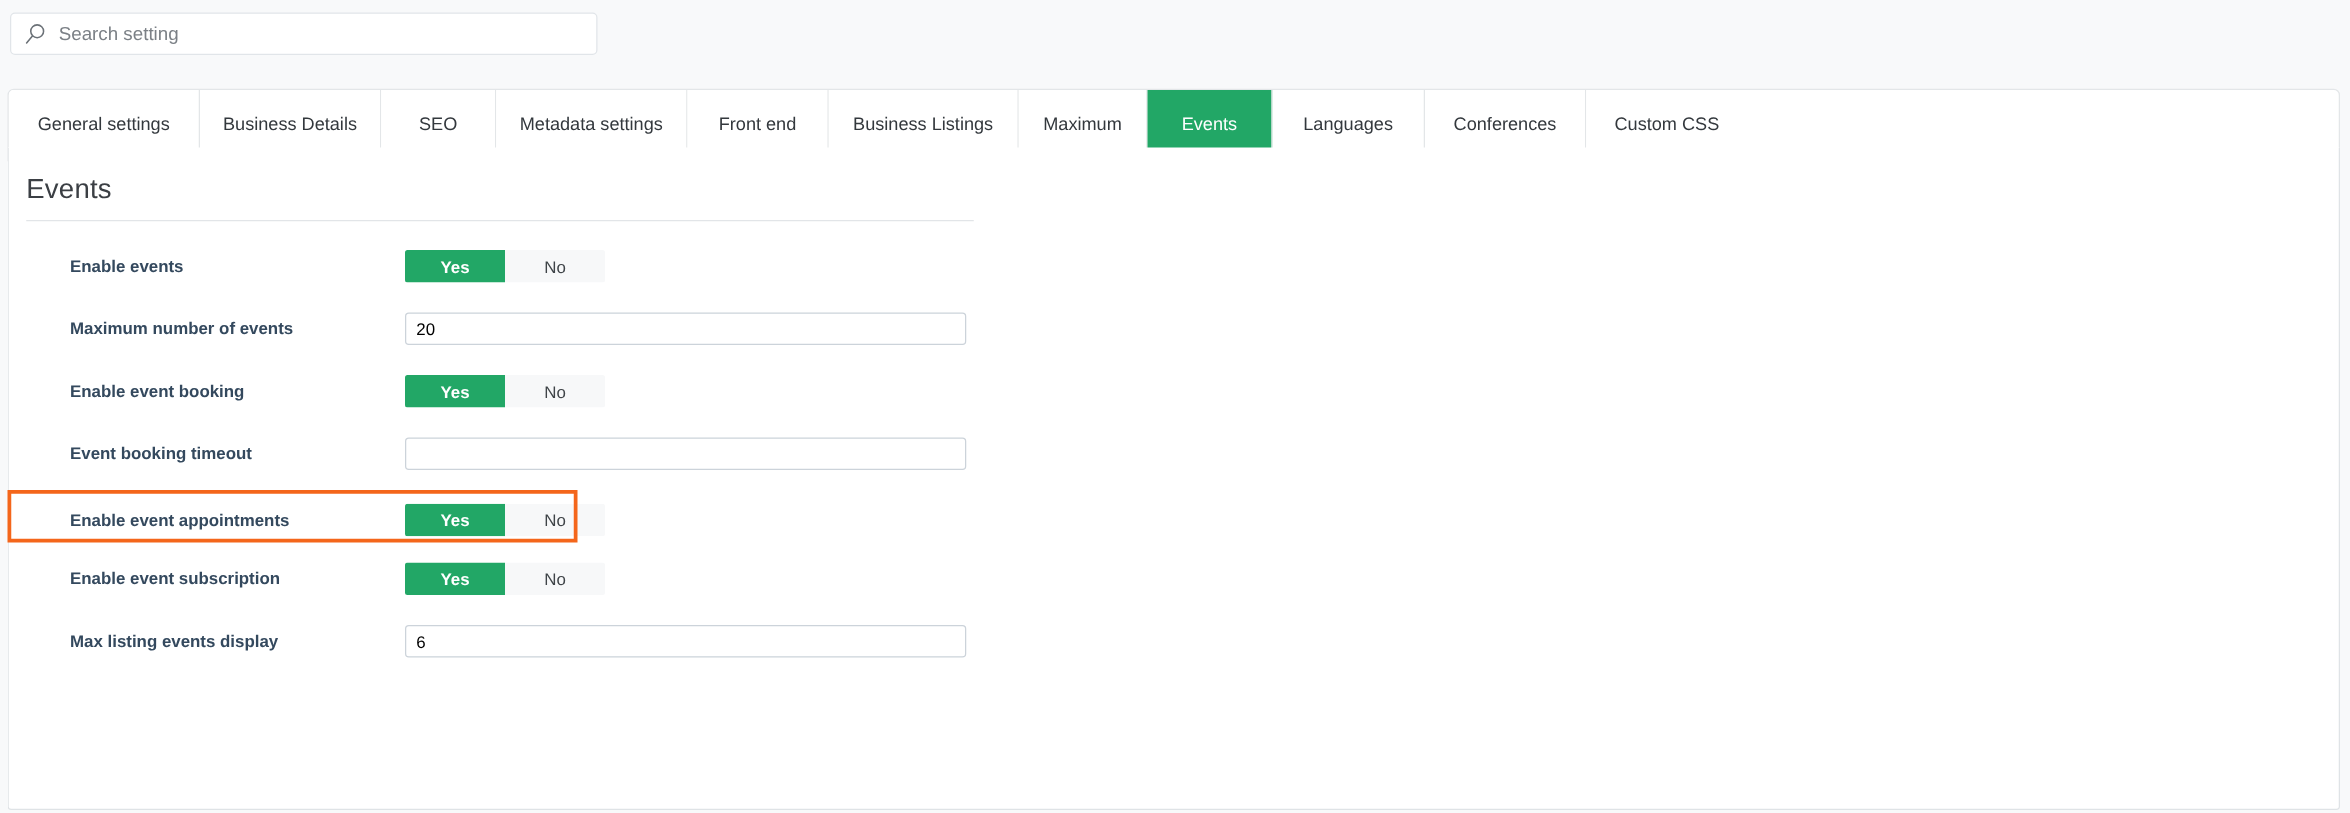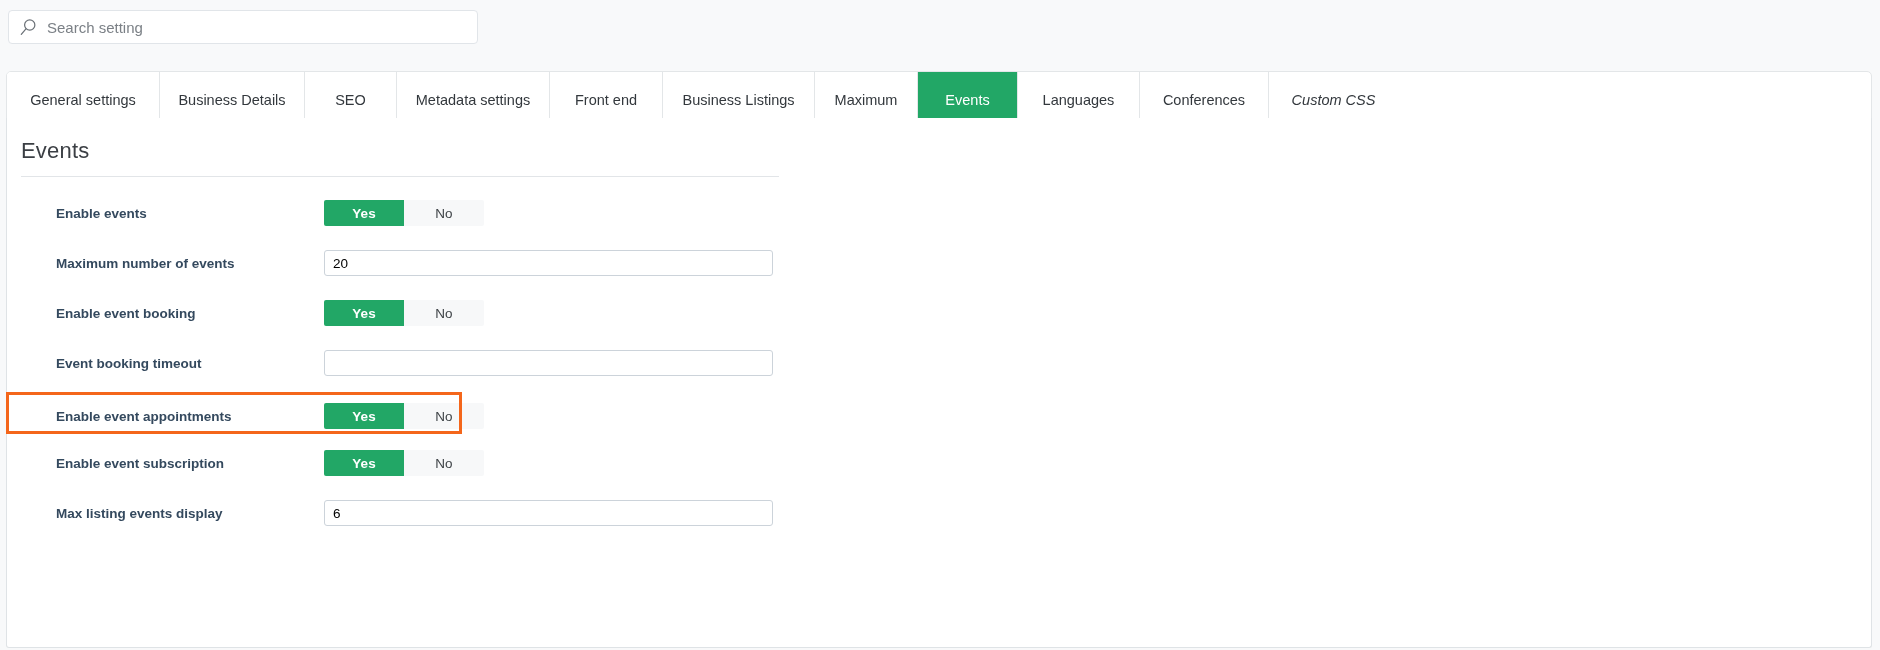--- a/index.html
+++ b/index.html
@@ -157,21 +157,21 @@
       </div>
       <div class="tab active" style="width: 100px;">
         <span>Events</span>
       </div>
       <div class="tab" style="width: 122px;">
         <span>Languages</span>
       </div>
       <div class="tab" style="width: 129px;">
         <span>Conferences</span>
       </div>
-      <div class="tab" style="width: 129px; font-style: italic;">
+      <div class="tab" style="width: 129px;">
         <span>Custom CSS</span>
       </div>
     </div>
 
   <div class="card">
     <div class="card-title">Events</div>
     <div class="hr"></div>
     <div id="rows">
         <div class="row" style="top: 70px;">
           <div class="row-label">Enable events</div>

